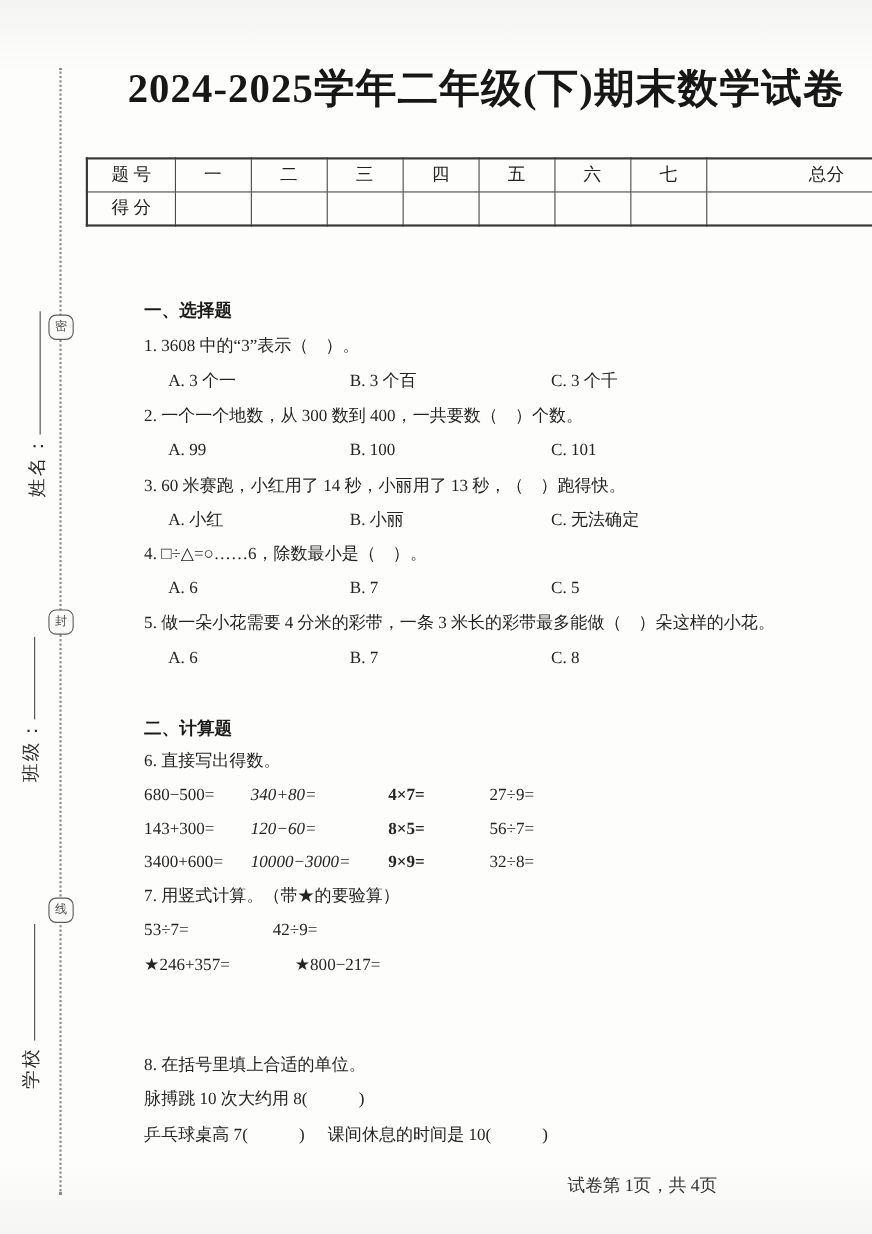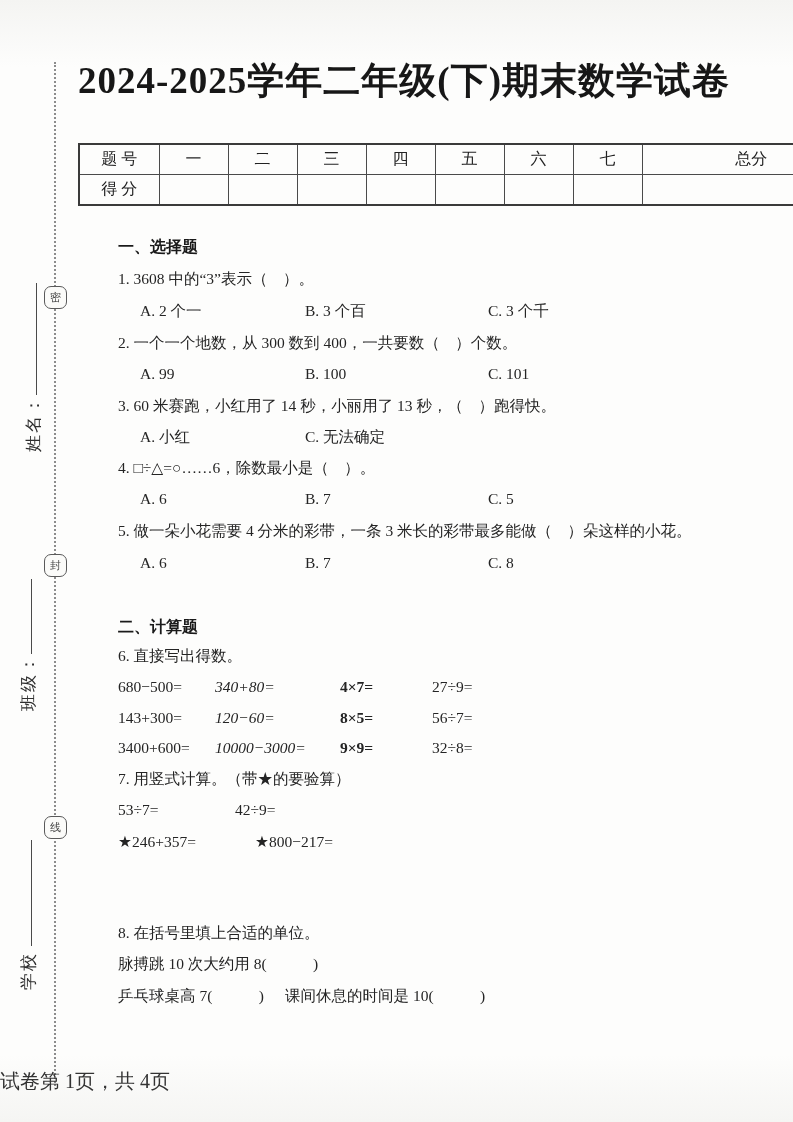--- a/index.html
+++ b/index.html
@@ -8,60 +8,60 @@
     width:793px;height:1122px;
     margin:0 auto;
     background:linear-gradient(180deg,#f4f4f2 0%,#fdfdfc 6%,#fdfdfc 94%,#f5f5f3 100%);
     font-family:"Liberation Serif","DejaVu Serif",serif;
     color:#262626;
     overflow:hidden;
   }
   
   .title{
     position:absolute;top:56px;left:78px;width:690px;
-    text-align:left;font-size:37px;font-weight:bold;letter-spacing:1px;
+    text-align:right;font-size:37px;font-weight:bold;letter-spacing:1px;
     color:#171717;white-space:nowrap;
   }
   .info-line{
     position:absolute;top:112px;left:78px;width:686px;
     text-align:right;font-size:16px;color:#2b2b2b;white-space:pre;
   }
   .info-line .gap{display:inline-block;width:34px;}
   
   .score-table{
     position:absolute;top:143px;left:78px;width:784px;
     border-collapse:collapse;table-layout:fixed;
     font-size:16px;color:#222;
     border:2px solid #3a3a3a;
   }
   .score-table td{
     border:1.5px solid #4a4a4a;height:29px;
     text-align:center;vertical-align:middle;padding:0;
   }
   
   .line{
-    position:absolute;left:118px;width:648px;
-    font-size:15.5px;line-height:22px;color:#242424;white-space:pre;
+    position:absolute;left:131px;width:648px;
+    font-size:15.5px;line-height:22px;color:#242424;white-space:pre;margin-top:36px;
   }
   .sec-title{font-weight:bold;font-size:16px;color:#1a1a1a;}
   .choices{display:flex;padding-left:22px;}
   .choices .ch-a{width:165px;}
   .choices .ch-b{width:183px;}
   .calc-row{display:flex;}
   .calc-row .c1{width:97px;}
   .calc-row .c2{width:125px;font-style:italic;}
   .calc-row .c3{width:92px;font-weight:bold;}
   .vrow1 .c1{width:117px;}
   .vrow2 .c1{width:137px;}
   .frow1 .c1{width:179px;}
   .frow2 .c1{width:167px;}
   
   .footer{
     position:absolute;top:1068px;left:0;width:652px;
-    text-align:left;font-size:20px;color:#333;white-space:pre;
+    text-align:right;font-size:16px;color:#333;white-space:pre;
   }
   
   .dotted-line{
     position:absolute;left:54px;top:62px;height:1024px;width:0;
     border-left:2px dotted #8c8c8c;
   }
   .seal-badge{
     position:absolute;left:44px;width:21px;height:21px;
     border:1.5px solid #5a5a5a;border-radius:7px;
     font-size:11px;line-height:21px;text-align:center;color:#474747;
@@ -136,35 +136,36 @@
       <td></td>
       <td></td>
     </tr>
   </tbody>
     </table>
 
   <div class="line sec-title" style="top:236px">一、选择题</div>
 
   <div class="line" style="top:268px">1. 3608 中的“3”表示（    ）。</div>
   <div class="line choices" style="top:300px">
-    <span class="ch-a">A. 2 个一</span>
+    <span class="ch-a">A. 3 个一</span>
     <span class="ch-b">B. 3 个百</span>
     <span class="ch-c">C. 3 个千</span>
   </div>
 
   <div class="line" style="top:332px">2. 一个一个地数，从 300 数到 400，一共要数（    ）个数。</div>
   <div class="line choices" style="top:363px">
     <span class="ch-a">A. 99</span>
     <span class="ch-b">B. 100</span>
     <span class="ch-c">C. 101</span>
   </div>
 
   <div class="line" style="top:395px">3. 60 米赛跑，小红用了 14 秒，小丽用了 13 秒，（    ）跑得快。</div>
   <div class="line choices" style="top:426px">
     <span class="ch-a">A. 小红</span>
+    <span class="ch-b">B. 小丽</span>
     <span class="ch-c">C. 无法确定</span>
   </div>
 
   <div class="line" style="top:457px">4. □÷△=○……6，除数最小是（    ）。</div>
   <div class="line choices" style="top:488px">
     <span class="ch-a">A. 6</span>
     <span class="ch-b">B. 7</span>
     <span class="ch-c">C. 5</span>
   </div>
 

